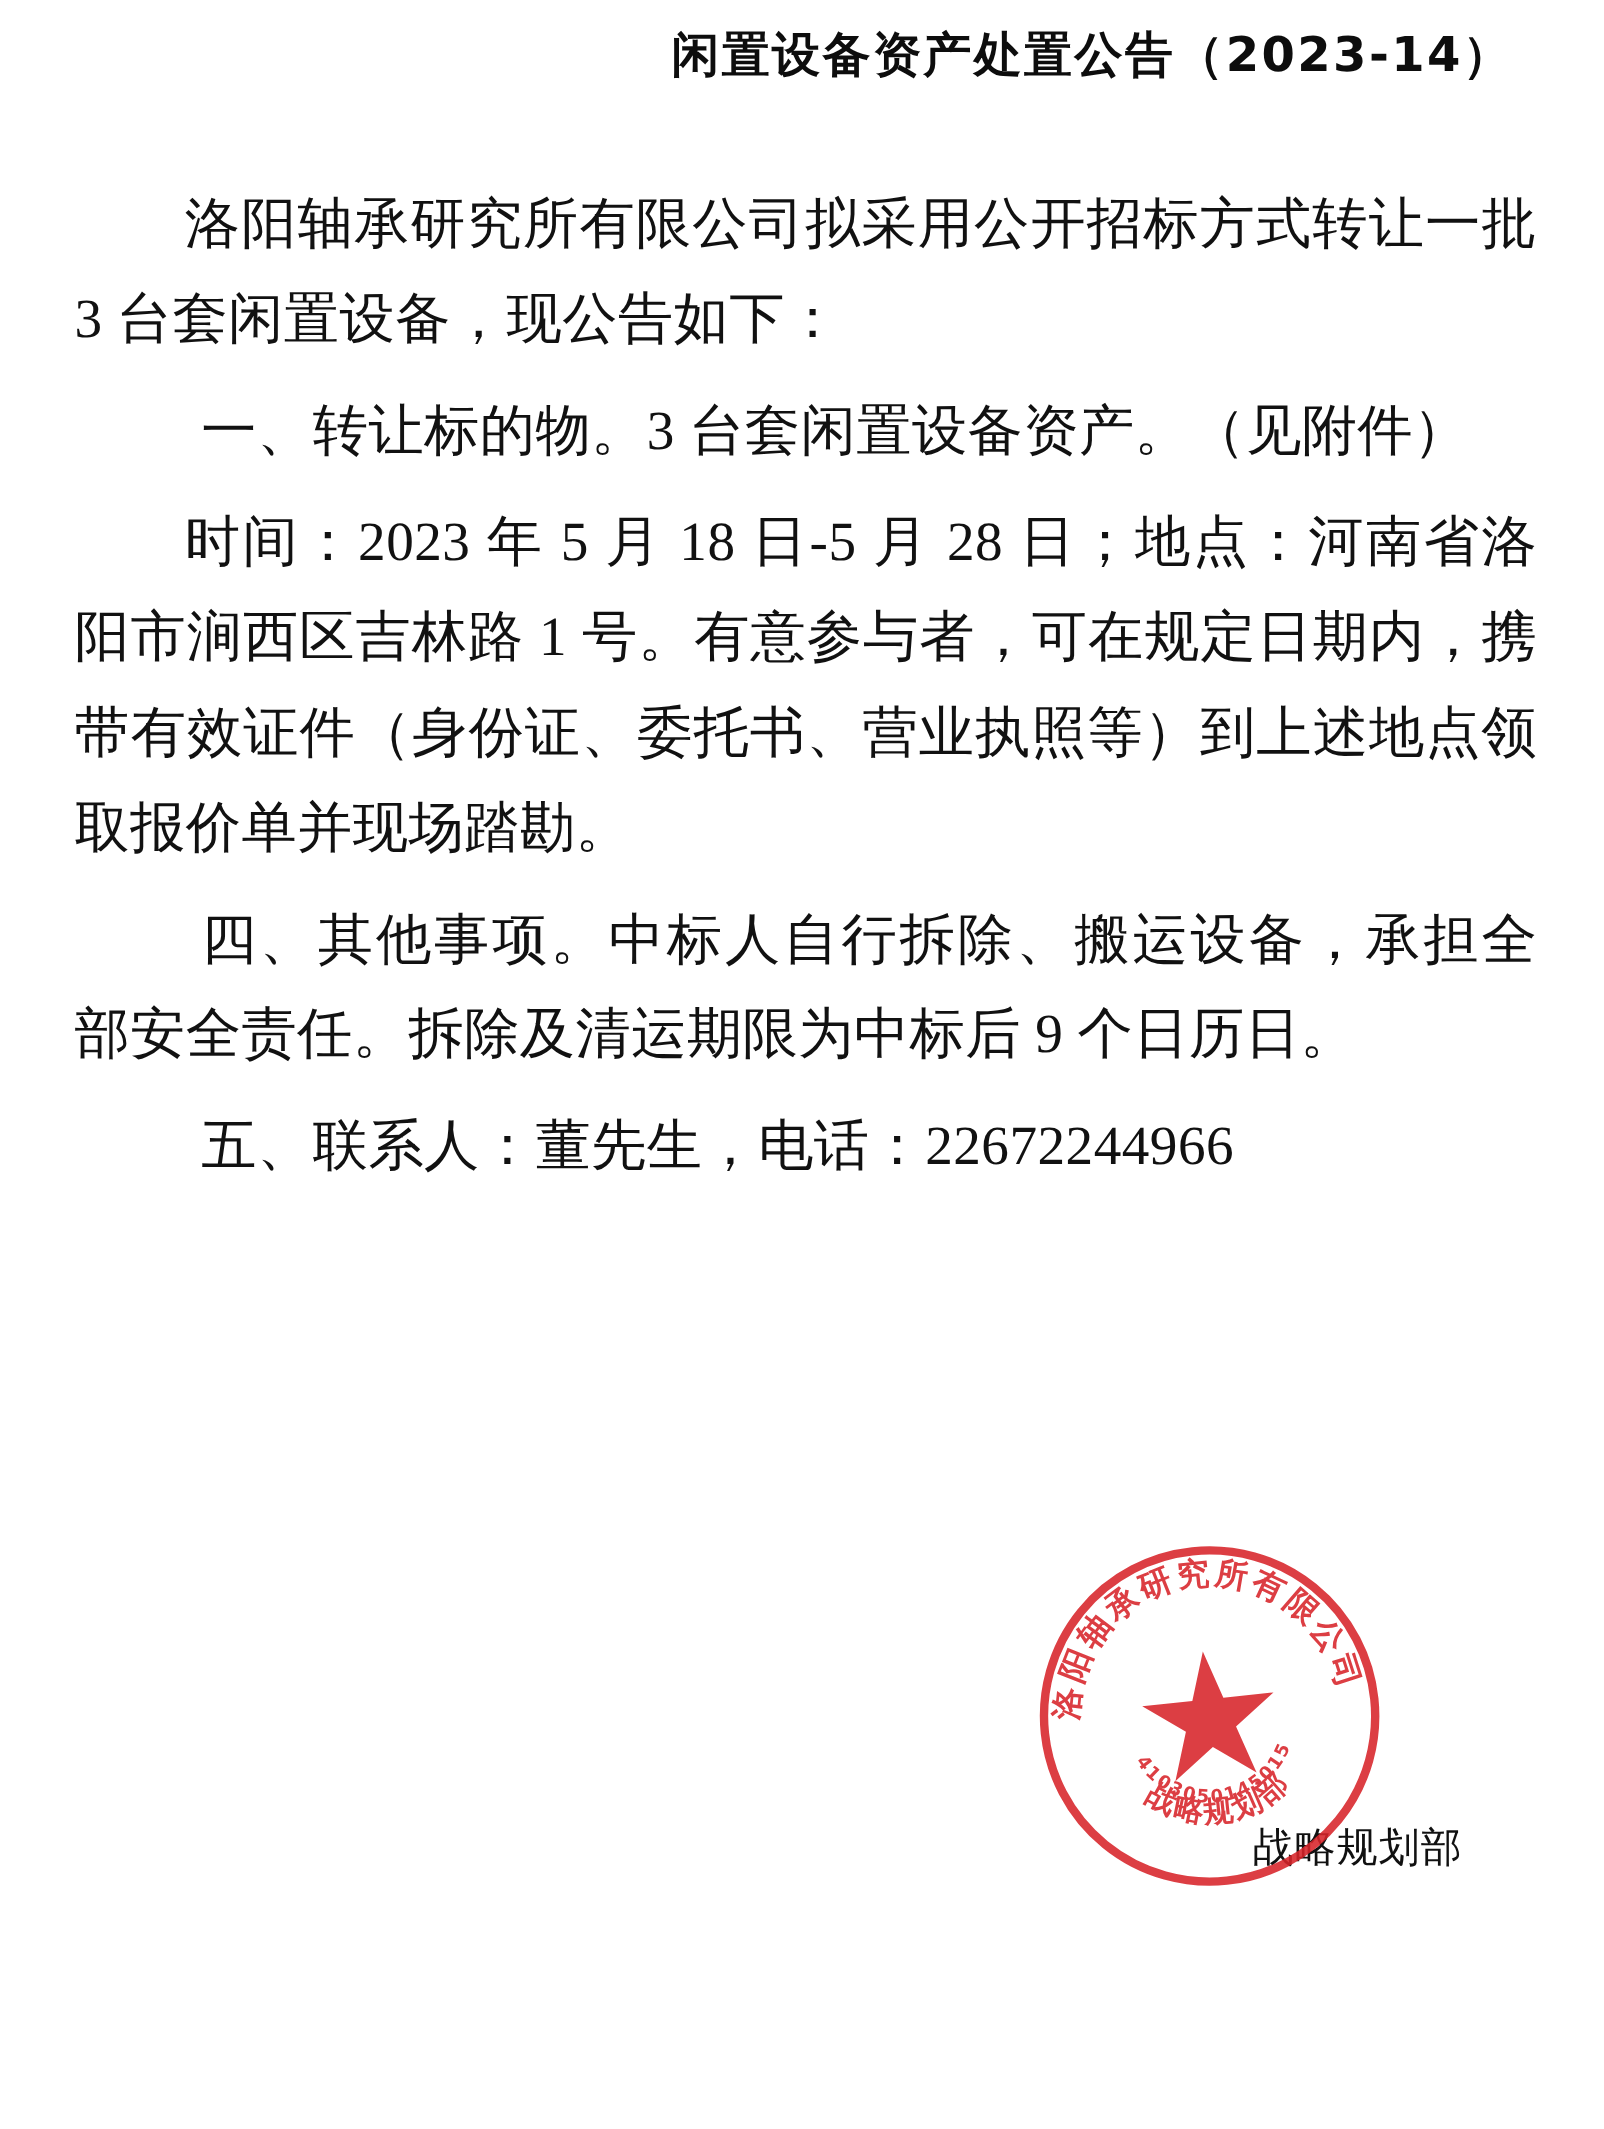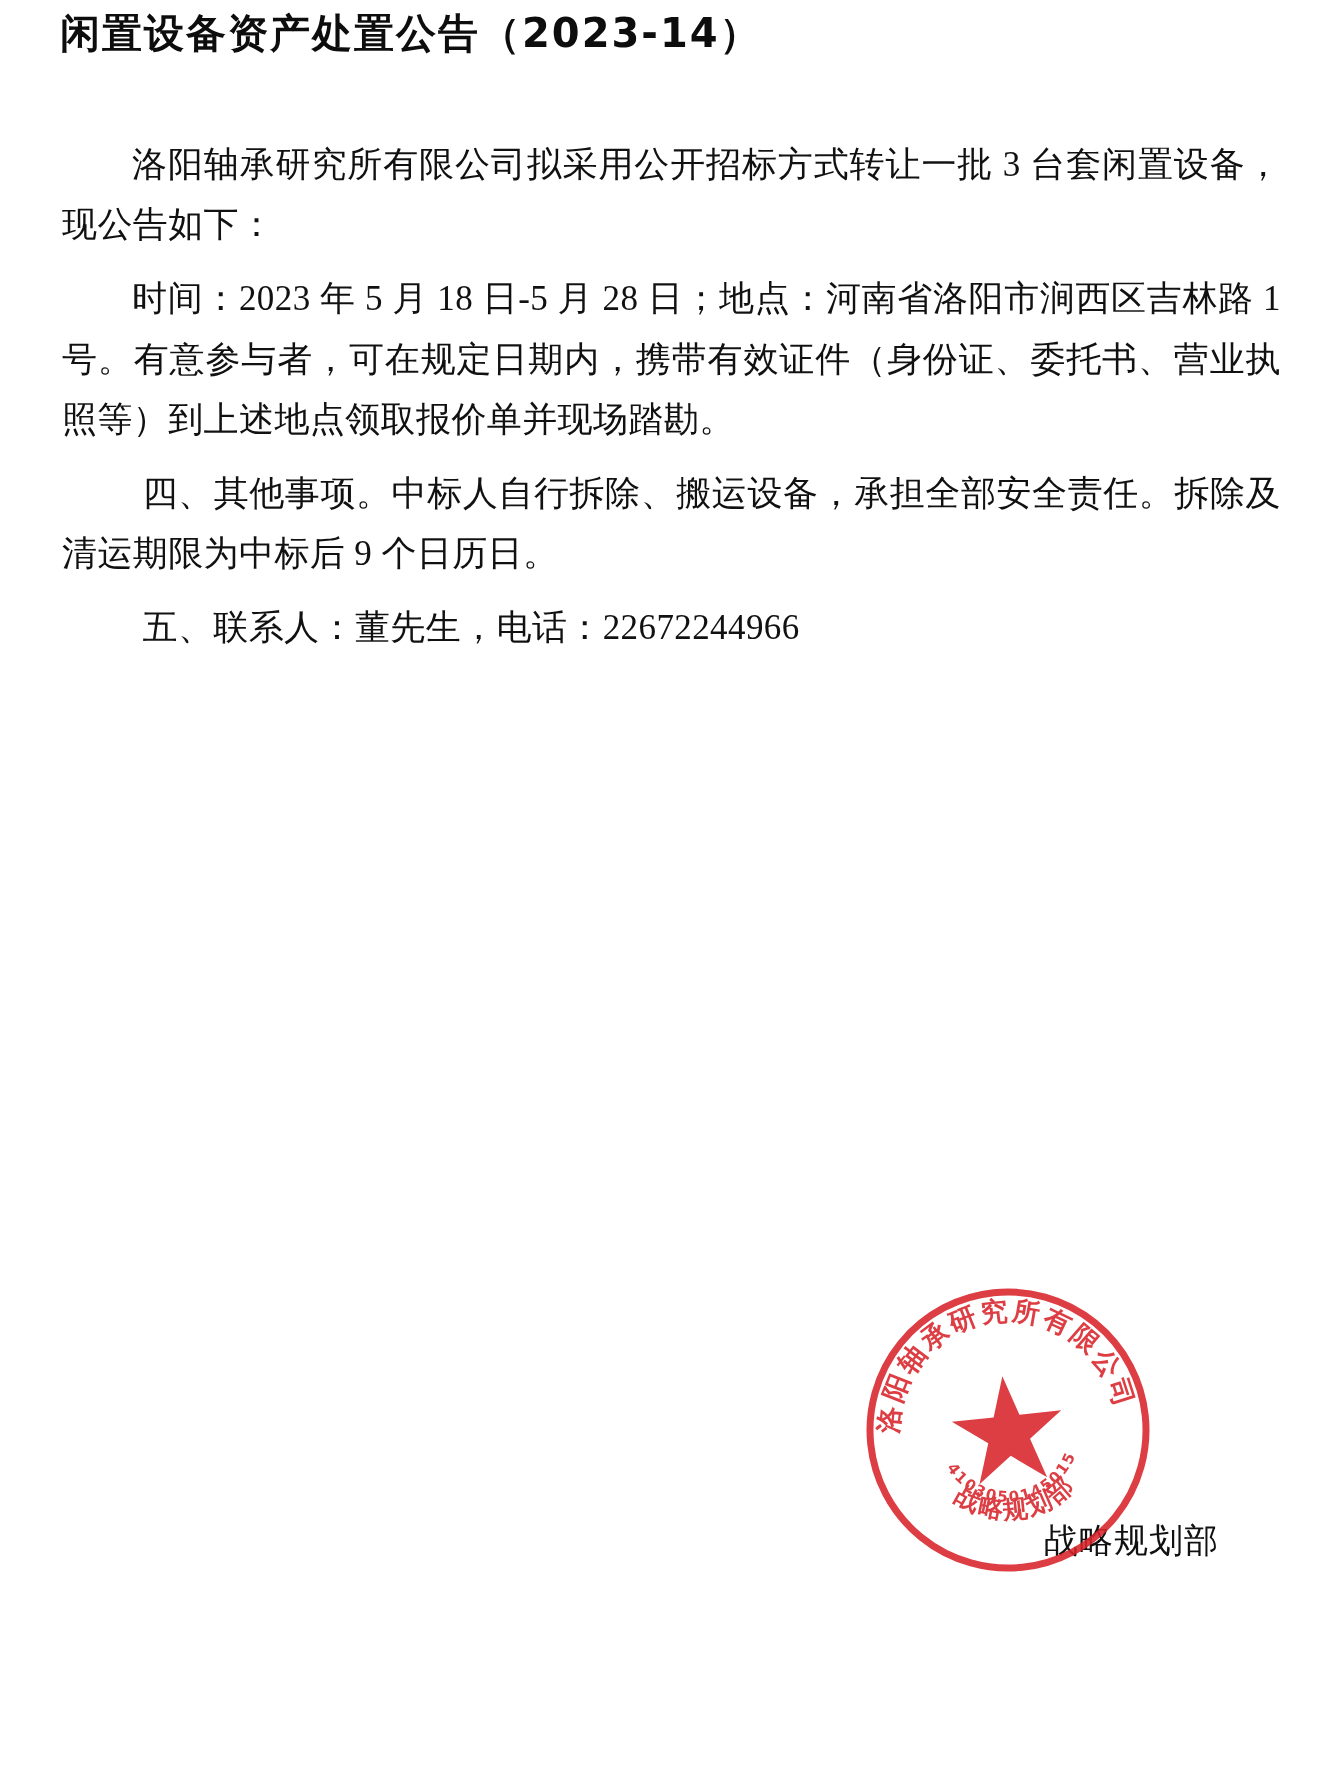--- a/index.html
+++ b/index.html
@@ -16,37 +16,37 @@
     overflow: hidden;
   }
 
   .page {
     position: absolute;
     inset: 0;
     padding: 0;
   }
 
   .doc-title {
-    text-align: left;
+    text-align: right;
     font-family: "DejaVu Sans", "Liberation Sans", sans-serif;
     font-weight: bold;
     font-size: 40px;
     letter-spacing: 2px;
-    margin: 6px 0 0 0;
-    padding: 0 60px;
+    margin: 18px 0 0 0;
+    padding: 0 76px;
     color: #0d0d0d;
   }
 
   .body-block {
     margin-top: 74px;
     padding: 0 56px 0 62px;
   }
 
   p.para {
-    font-size: 35px;
+    font-size: 46px;
     line-height: 1.72;
     margin: 0 0 14px 0;
     text-align: justify;
     text-justify: inter-ideograph;
     letter-spacing: 0.4px;
     color: #111;
   }
 
   p.indent {
     text-indent: 2em;
@@ -90,20 +90,21 @@
 </style>
 </head>
 <body>
 
 <div class="page">
 
   <h1 class="doc-title">闲置设备资产处置公告（2023-14）</h1>
 
   <div class="body-block">
     <p class="para indent">洛阳轴承研究所有限公司拟采用公开招标方式转让一批 3 台套闲置设备，现公告如下：</p>
+    <p class="para indent-wide">一、转让标的物。3 台套闲置设备资产。（见附件）</p>
     <p class="para indent">时间：2023 年 5 月 18 日-5 月 28 日；地点：河南省洛阳市涧西区吉林路 1 号。有意参与者，可在规定日期内，携带有效证件（身份证、委托书、营业执照等）到上述地点领取报价单并现场踏勘。</p>
     <p class="para indent-wide">四、其他事项。中标人自行拆除、搬运设备，承担全部安全责任。拆除及清运期限为中标后 9 个日历日。</p>
     <p class="para indent-wide">五、联系人：董先生，电话：22672244966</p>
   </div>
 
   <div class="sig-block">
     <div>战略规划部</div>
   </div>
 
   <div class="seal">

